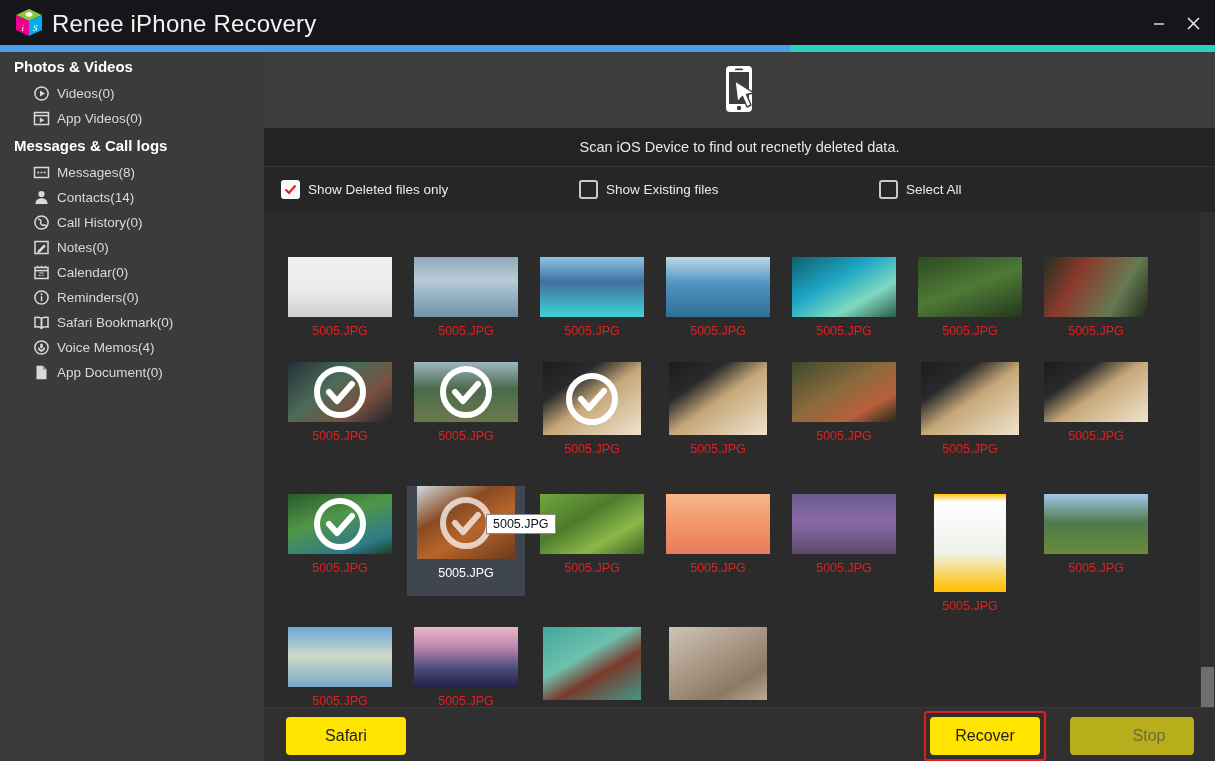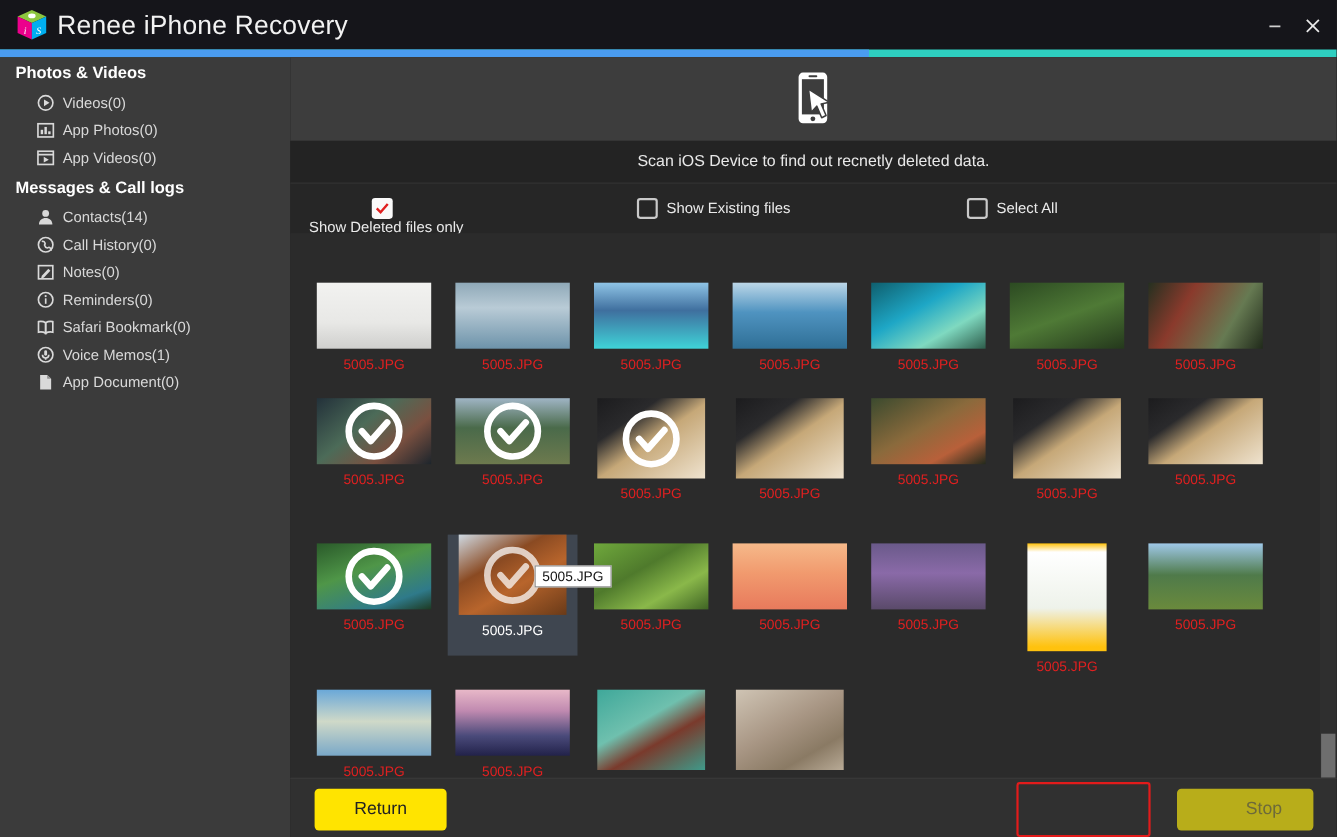--- a/index.html
+++ b/index.html
@@ -85,21 +85,21 @@
     position: absolute; top: 13px; display: flex; align-items: center;
     color: #eaeaea; font-size: 13.5px;
   }
   .chk .box {
     width: 19px; height: 19px; border-radius: 3px;
     background: #fafafa; margin-right: 8px;
     display: flex; align-items: center; justify-content: center;
     flex: 0 0 19px;
   }
   .chk.off .box { background: transparent; border: 2px solid #c9c9c9; }
-  #chk-deleted  { left: 17px; flex-direction: column; }
+  #chk-deleted  { left: 17px; }
   #chk-existing { left: 315px; }
   #chk-selall   { left: 615px; }
 
   
   #gridwrap {
     position: absolute; left: 0; top: 160px; width: 951px; height: 495px;
     overflow: hidden; background: #2b2b2b;
   }
   .cell { position: absolute; width: 118px; }
   .thumb {
@@ -197,41 +197,41 @@
             <circle cx="8.5" cy="8.5" r="6.6" stroke="#d9d9d9" fill="none" stroke-width="1.5"></circle>
             <polygon points="7,5.5 12,8.5 7,11.5" fill="#d9d9d9"></polygon>
           </svg>
         </span>
         <span>Videos(0)</span>
       </div>
       <div class="nav-item">
         <span class="ico">
           <svg width="17" height="17" viewBox="0 0 17 17">
             <rect x="1.5" y="2.5" width="14" height="12" stroke="#d9d9d9" fill="none" stroke-width="1.5"></rect>
-            <rect x="4" y="8" width="2.2" height="4" fill="#d9d9d9"></rect>
-            <rect x="7.4" y="5.4" width="2.2" height="6.6" fill="#d9d9d9"></rect>
-            <rect x="10.8" y="9.4" width="2.2" height="2.6" fill="#d9d9d9"></rect>
-          </svg>
-        </span>
-        <span>App Photos(0)</span>
-      </div>
-      <div class="nav-item">
-        <span class="ico">
-          <svg width="17" height="17" viewBox="0 0 17 17">
-            <rect x="1.5" y="2.5" width="14" height="12" stroke="#d9d9d9" fill="none" stroke-width="1.5"></rect>
             <line x1="1.5" y1="5.6" x2="15.5" y2="5.6" stroke="#d9d9d9" fill="none" stroke-width="1.5"></line>
             <polygon points="6.8,7.6 11.4,10.2 6.8,12.8" fill="#d9d9d9"></polygon>
           </svg>
         </span>
         <span>App Videos(0)</span>
       </div>
       <div class="grp-title">Messages &amp; Call logs</div>
       <div class="nav-item">
         <span class="ico">
           <svg width="17" height="17" viewBox="0 0 17 17">
+            <rect x="1.5" y="3.5" width="14" height="10" stroke="#d9d9d9" fill="none" stroke-width="1.5"></rect>
+            <circle cx="5.3" cy="8.5" r="1" fill="#d9d9d9"></circle>
+            <circle cx="8.5" cy="8.5" r="1" fill="#d9d9d9"></circle>
+            <circle cx="11.7" cy="8.5" r="1" fill="#d9d9d9"></circle>
+          </svg>
+        </span>
+        <span>Messages(8)</span>
+      </div>
+      <div class="nav-item">
+        <span class="ico">
+          <svg width="17" height="17" viewBox="0 0 17 17">
             <circle cx="8.5" cy="5" r="3.1" fill="#d9d9d9"></circle>
             <path d="M2.4 15 c0-3.7 2.8-5.8 6.1-5.8 s6.1 2.1 6.1 5.8 Z" fill="#d9d9d9"></path>
           </svg>
         </span>
         <span>Contacts(14)</span>
       </div>
       <div class="nav-item">
         <span class="ico">
           <svg width="17" height="17" viewBox="0 0 17 17">
             <circle cx="8.5" cy="8.5" r="6.6" stroke="#d9d9d9" fill="none" stroke-width="1.5"></circle>
@@ -241,20 +241,33 @@
         <span>Call History(0)</span>
       </div>
       <div class="nav-item">
         <span class="ico">
           <svg width="17" height="17" viewBox="0 0 17 17">
             <rect x="2" y="2.5" width="13" height="12" stroke="#d9d9d9" fill="none" stroke-width="1.5"></rect>
             <path d="M5 11.6 l6-6.2 1.8 1.8 -6 6.2 -2.4 .6 Z" fill="#d9d9d9"></path>
           </svg>
         </span>
         <span>Notes(0)</span>
+      </div>
+      <div class="nav-item">
+        <span class="ico">
+          <svg width="17" height="17" viewBox="0 0 17 17">
+            <rect x="2" y="3.5" width="13" height="11" stroke="#d9d9d9" fill="none" stroke-width="1.5"></rect>
+            <line x1="2" y1="6.6" x2="15" y2="6.6" stroke="#d9d9d9" fill="none" stroke-width="1.5"></line>
+            <line x1="4.8" y1="1.7" x2="4.8" y2="3.8" stroke="#d9d9d9" fill="none" stroke-width="1.5"></line>
+            <line x1="8.5" y1="1.7" x2="8.5" y2="3.8" stroke="#d9d9d9" fill="none" stroke-width="1.5"></line>
+            <line x1="12.2" y1="1.7" x2="12.2" y2="3.8" stroke="#d9d9d9" fill="none" stroke-width="1.5"></line>
+            <text x="5.6" y="12.4" font-size="4.6" fill="#d9d9d9" font-family="Liberation Sans, sans-serif">25</text>
+          </svg>
+        </span>
+        <span>Calendar(0)</span>
       </div>
       <div class="nav-item">
         <span class="ico">
           <svg width="17" height="17" viewBox="0 0 17 17">
             <circle cx="8.5" cy="8.5" r="6.6" stroke="#d9d9d9" fill="none" stroke-width="1.5"></circle>
             <circle cx="8.5" cy="5.2" r="1" fill="#d9d9d9"></circle>
             <rect x="7.8" y="7.2" width="1.5" height="5" fill="#d9d9d9"></rect>
           </svg>
         </span>
         <span>Reminders(0)</span>
@@ -270,21 +283,21 @@
       </div>
       <div class="nav-item">
         <span class="ico">
           <svg width="17" height="17" viewBox="0 0 17 17">
             <circle cx="8.5" cy="8.5" r="6.6" stroke="#d9d9d9" fill="none" stroke-width="1.5"></circle>
             <rect x="7.2" y="4.4" width="2.6" height="5" rx="1.3" fill="#d9d9d9"></rect>
             <path d="M5.6 8.6 a2.9 2.9 0 0 0 5.8 0" stroke="#d9d9d9" fill="none" stroke-width="1.5"></path>
             <line x1="8.5" y1="11.5" x2="8.5" y2="13" stroke="#d9d9d9" fill="none" stroke-width="1.5"></line>
           </svg>
         </span>
-        <span>Voice Memos(1)</span>
+        <span>Voice Memos(4)</span>
       </div>
       <div class="nav-item">
         <span class="ico">
           <svg width="17" height="17" viewBox="0 0 17 17">
             <path d="M3.5 1.8 h6.4 l3.6 3.6 v9.8 h-10 Z" fill="#d9d9d9"></path>
             <path d="M9.9 1.8 v3.6 h3.6 Z" fill="#8f8f8f"></path>
           </svg>
         </span>
         <span>App Document(0)</span>
       </div>
@@ -450,17 +463,18 @@
       <div class="cell" style="left: 395px; top: 415px;">
         <div class="thumb sq" style="background: linear-gradient(150deg, rgb(207, 196, 180) 0%, rgb(168, 150, 132) 45%, rgb(138, 122, 100) 75%, rgb(184, 170, 150) 100%);"></div>
       </div>
     </div>
 
   <div id="sb-track">
     <div id="sb-thumb"></div>
   </div>
 
   <div id="bottombar">
-    <div class="btn" id="btn-return">Return</div>
+    <div class="btn" id="btn-return">Safari</div>
     <div id="btn-recover-ring"></div>
+    <div class="btn" id="btn-recover">Recover</div>
     <div class="btn" id="btn-stop">Stop</div>
   </div>
 </div>
 
 </body></html>

